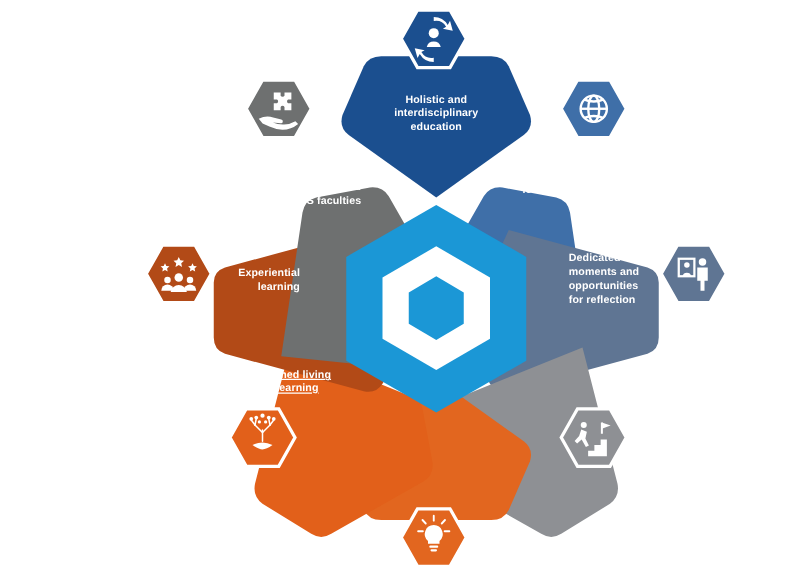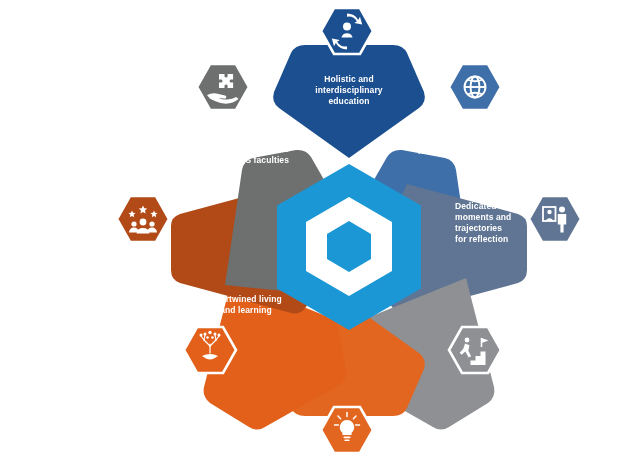--- a/index.html
+++ b/index.html
@@ -177,27 +177,29 @@
   <div class="petal-label" style="left:253px;top:74px;width:134px;">Holistic and
 interdisciplinary
 education</div>
 
   <div class="petal-label lbl-right" style="left:389px;top:124px;width:120px;">Diverse
 perspectives,
 local and global</div>
 
   <div class="petal-label lbl-right" style="left:426px;top:201px;width:110px;">Dedicated
 moments and
-trajectories
+opportunities
 for reflection</div>
 
 
 
-  <div class="petal-label" style="left:150px;top:294px;width:134px;">Intertwined living
+  <div class="petal-label" style="left:133px;top:294px;width:134px;text-decoration:underline;">Intertwined living
 and learning</div>
 
+  <div class="petal-label lbl-left" style="left:101px;top:213px;width:110px;">Experiential
+learning</div>
 
   <div class="petal-label lbl-left" style="left:140px;top:122px;width:120px;">Complementary to
 undergraduate
 trajectories accross
 NUS faculties</div>
 
 </div>
 
 </body></html>

